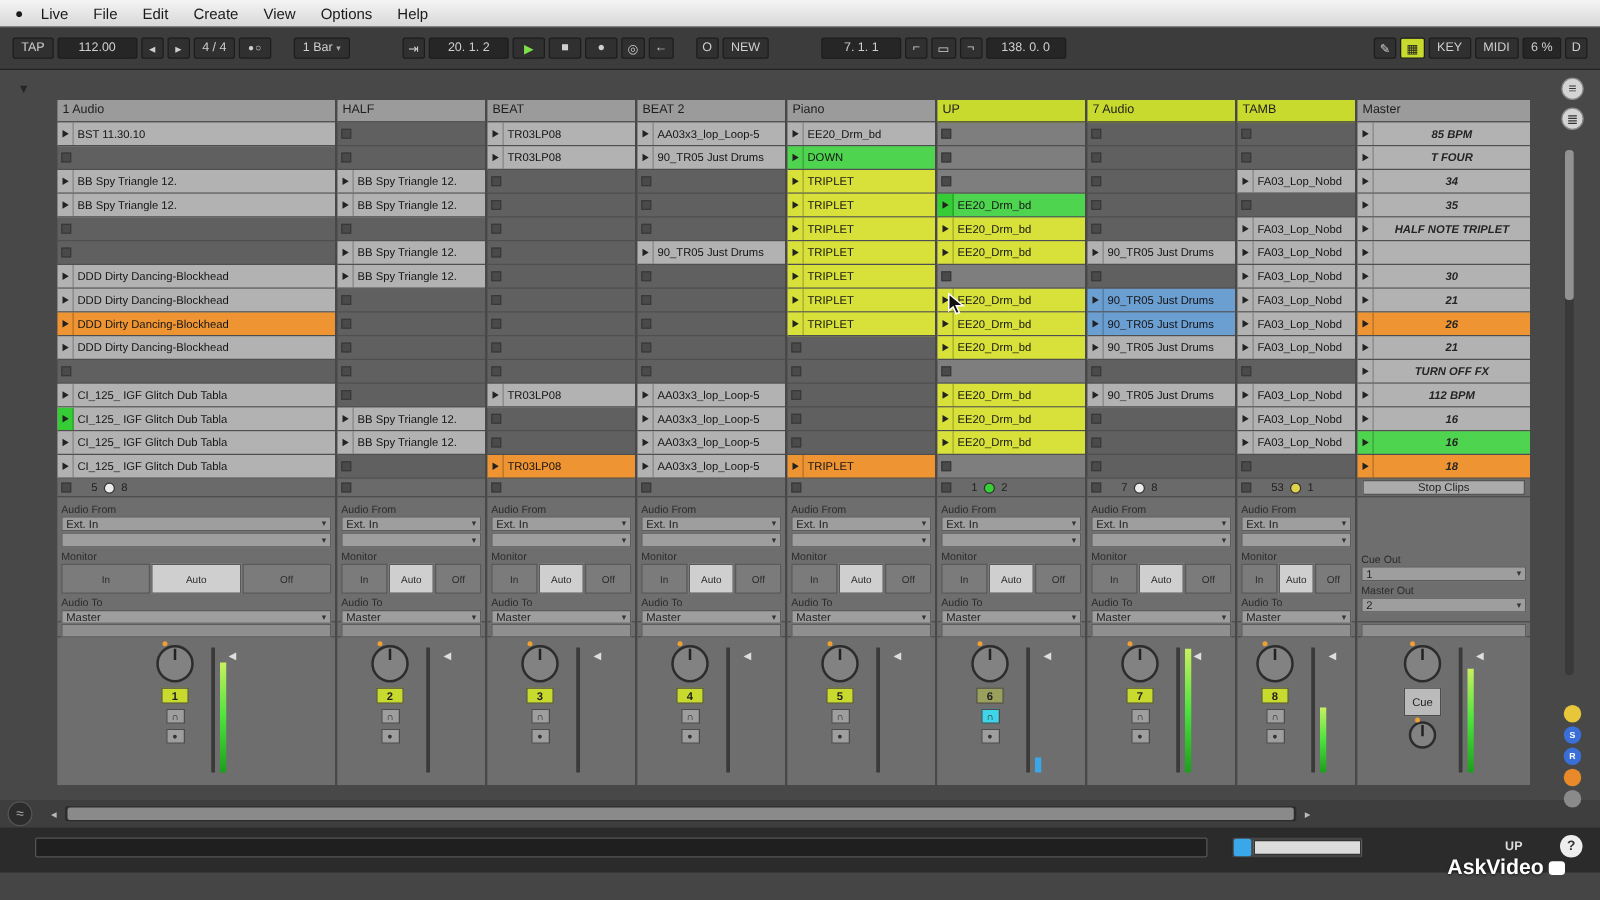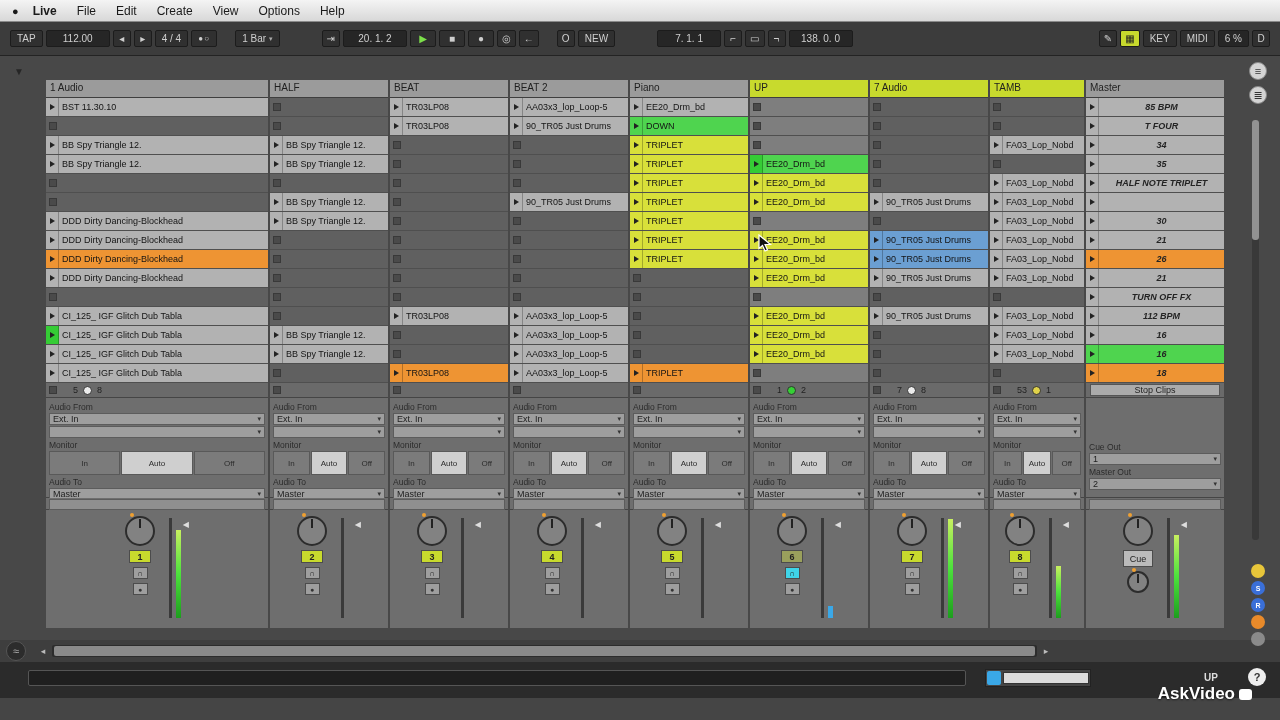--- a/index.html
+++ b/index.html
@@ -4,21 +4,21 @@
 <style>
 *{margin:0;padding:0;box-sizing:border-box;}
 html,body{width:1280px;height:720px;}
 body{font-family:"Liberation Sans",sans-serif;background:#222;}
 .screen{position:relative;width:1280px;height:720px;background:#454545;overflow:hidden;}
 
 
 .menubar{height:22px;background:linear-gradient(#f4f4f4,#d8d8d8);display:flex;align-items:center;padding:0 12px;gap:0;font-size:12px;color:#1a1a1a;border-bottom:1px solid #8a8a8a;}
 .apple{font-size:11px;margin-right:14px;}
 #menu-items{display:flex;gap:20px;align-items:center;}
-.mitem.bold{font-weight:bold;}
+.mitem.bold{font-weight:normal;}
 
 
 .titlebar{height:22px;background:linear-gradient(#dcdcdc,#b8b8b8);display:flex;align-items:center;position:relative;border-bottom:1px solid #707070;}
 .lights{display:flex;gap:8px;margin-left:10px;z-index:2;}
 .light{width:11px;height:11px;border-radius:50%;background:#cacaca;border:1px solid #8f8f8f;}
 .wtitle{position:absolute;left:0;right:0;text-align:center;font-size:12px;color:#2e2e2e;}
 
 
 .transport{height:34px;background:#3c3c3c;display:flex;align-items:center;padding:0 10px;gap:3px;border-bottom:1px solid #232323;}
 .tbox{height:17px;min-width:26px;padding:0 6px;display:flex;align-items:center;justify-content:center;font-size:10px;color:#cfcfcf;background:#303030;border:1px solid #1c1c1c;border-radius:2px;white-space:nowrap;}
@@ -82,21 +82,21 @@
 .mixer{height:118px;background:#6e6e6e;display:flex;justify-content:center;gap:10px;padding-top:6px;}
 .mixctl{display:flex;flex-direction:column;align-items:center;gap:4px;}
 .knob{width:30px;height:30px;border-radius:50%;border:2px solid #2c2c2c;background:#828282;position:relative;flex:none;}
 .kdot{position:absolute;top:-5px;left:3px;width:4px;height:4px;border-radius:50%;background:#f0a030;}
 .kptr{position:absolute;left:50%;top:1px;width:2px;height:9px;background:#222;transform:translateX(-50%);}
 .numbtn{width:22px;height:13px;background:var(--lime);border:1px solid #4c4c4c;font-size:9px;font-weight:bold;color:#222;display:flex;align-items:center;justify-content:center;}
 .numbtn.dim{background:#9aa05c;}
 .solobtn{width:15px;height:12px;background:#9e9e9e;border:1px solid #4c4c4c;font-size:8px;color:#222;display:flex;align-items:center;justify-content:center;}
 .solobtn.on{background:var(--solo_cyan);}
 .armbtn{width:15px;height:12px;background:#9e9e9e;border:1px solid #4c4c4c;font-size:7px;color:#333;display:flex;align-items:center;justify-content:center;}
-.cuebtn{width:30px;height:17px;background:#bbbbbb;border:1px solid #4c4c4c;font-size:9px;color:#222;display:flex;align-items:center;justify-content:center;}
+.cuebtn{width:30px;height:23px;background:#bbbbbb;border:1px solid #4c4c4c;font-size:9px;color:#222;display:flex;align-items:center;justify-content:center;}
 .knob.small{width:22px;height:22px;}
 .fader{width:24px;height:104px;position:relative;}
 .groove{position:absolute;left:4px;top:2px;bottom:2px;width:3px;background:#3a3a3a;}
 .meter{position:absolute;left:11px;bottom:2px;width:5px;background:linear-gradient(to top,#1d9e1d,#4ce23c,#c8f060);}
 .meter.blue{background:var(--meter_blue);}
 .fcap{position:absolute;right:0;top:4px;font-size:8px;color:#dedede;}
 
 .gutter-r{width:44px;position:relative;}
 .roundbtn{width:18px;height:18px;border-radius:50%;background:#d4d4d4;color:#333;font-size:11px;display:flex;align-items:center;justify-content:center;margin:6px auto 4px;border:1px solid #888;}
 .vscroll{position:absolute;top:64px;left:16px;width:7px;height:420px;background:#393939;border-radius:3px;}

